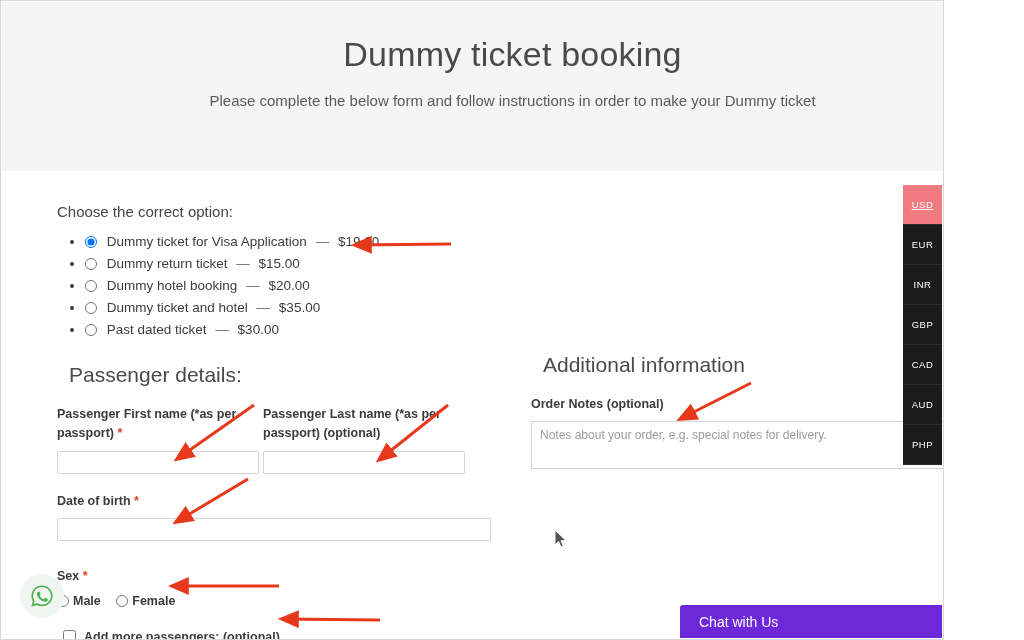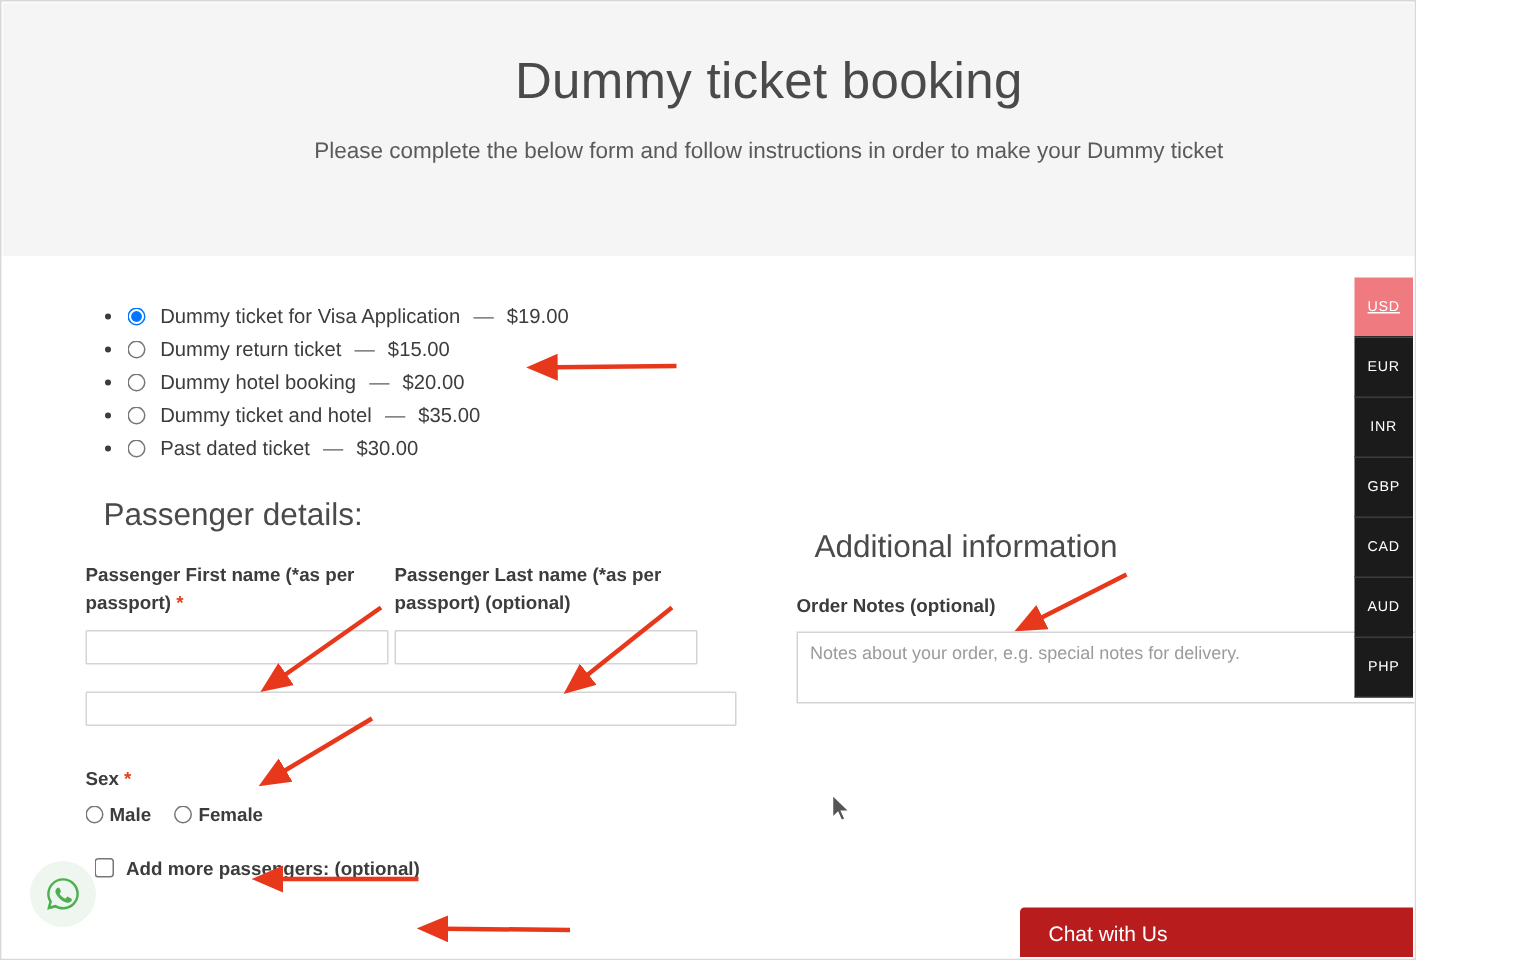--- a/index.html
+++ b/index.html
@@ -188,21 +188,21 @@
     justify-content: center;
     cursor: pointer;
   }
   .wa svg { display: block; }
 
   
   .chatbar {
     position: absolute;
     right: 1px; bottom: 1px;
     width: 262px; height: 33px;
-    background: #b91c1c;
+    background: #6d28d9;
     color: #fff;
     font-size: 14px;
     display: flex;
     align-items: center;
     padding-left: 19px;
     cursor: pointer;
     border-top-left-radius: 3px;
   }
 
   
@@ -227,20 +227,21 @@
 
   <div class="hero">
     <h1 class="hero-title">Dummy ticket booking</h1>
     <p class="hero-sub">Please complete the below form and follow instructions in order to make your Dummy ticket</p>
   </div>
 
   <div class="body-wrap">
 
     <div class="col-left">
 
+      <p class="section-label">Choose the correct option:</p>
 
       <ul class="opts">
         <li>
           <label>
             <input type="radio" name="ticket" checked="" style="">
             <span>Dummy ticket for Visa Application</span>
             <span class="dash">—</span>
             <span class="price">$19.00</span>
           </label>
         </li>
@@ -288,20 +289,24 @@
           </div>
           <input class="txt" type="text" value="" style="">
         </div>
         <div class="name-col">
           <div class="field-label">Passenger Last name (*as per passport) (optional)</div>
           <input class="txt" type="text" value="" style="">
         </div>
       </div>
 
       <div class="dob-wrap">
+        <div class="field-label">
+          <span>Date of birth</span>
+          <span class="req">*</span>
+        </div>
         <input class="txt" type="text" value="" style="">
       </div>
 
       <div class="sex-wrap">
         <div class="field-label">
           <span>Sex</span>
           <span class="req">*</span>
         </div>
         <div class="sex-opts">
           <label>

